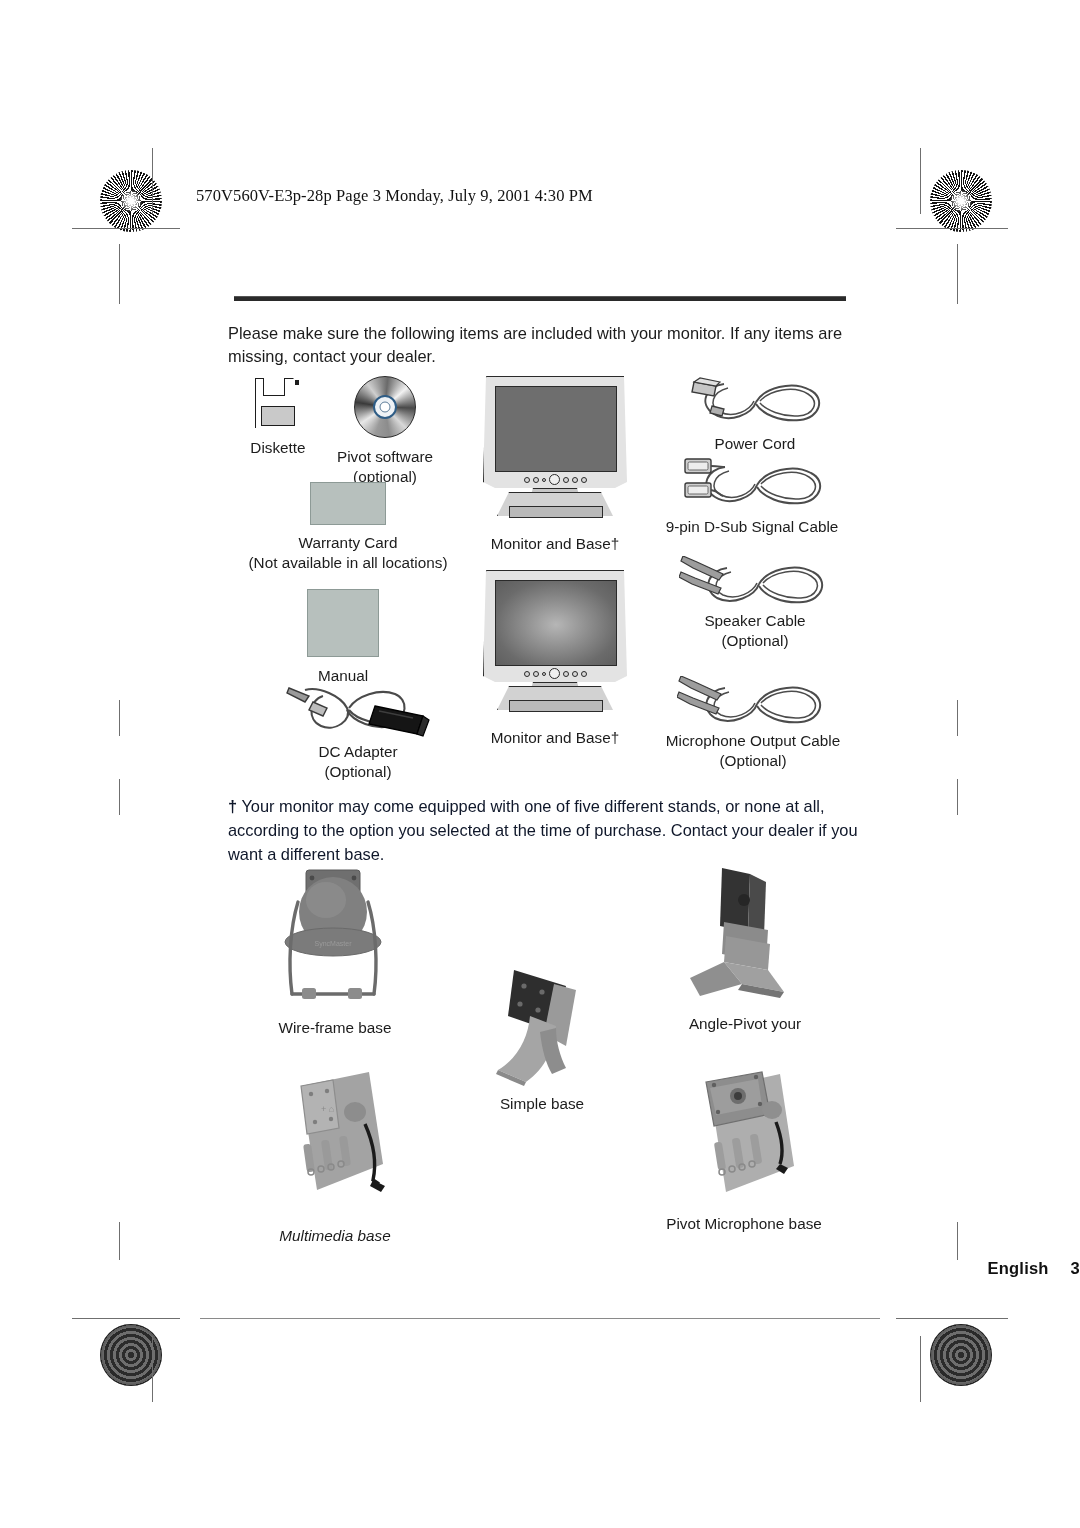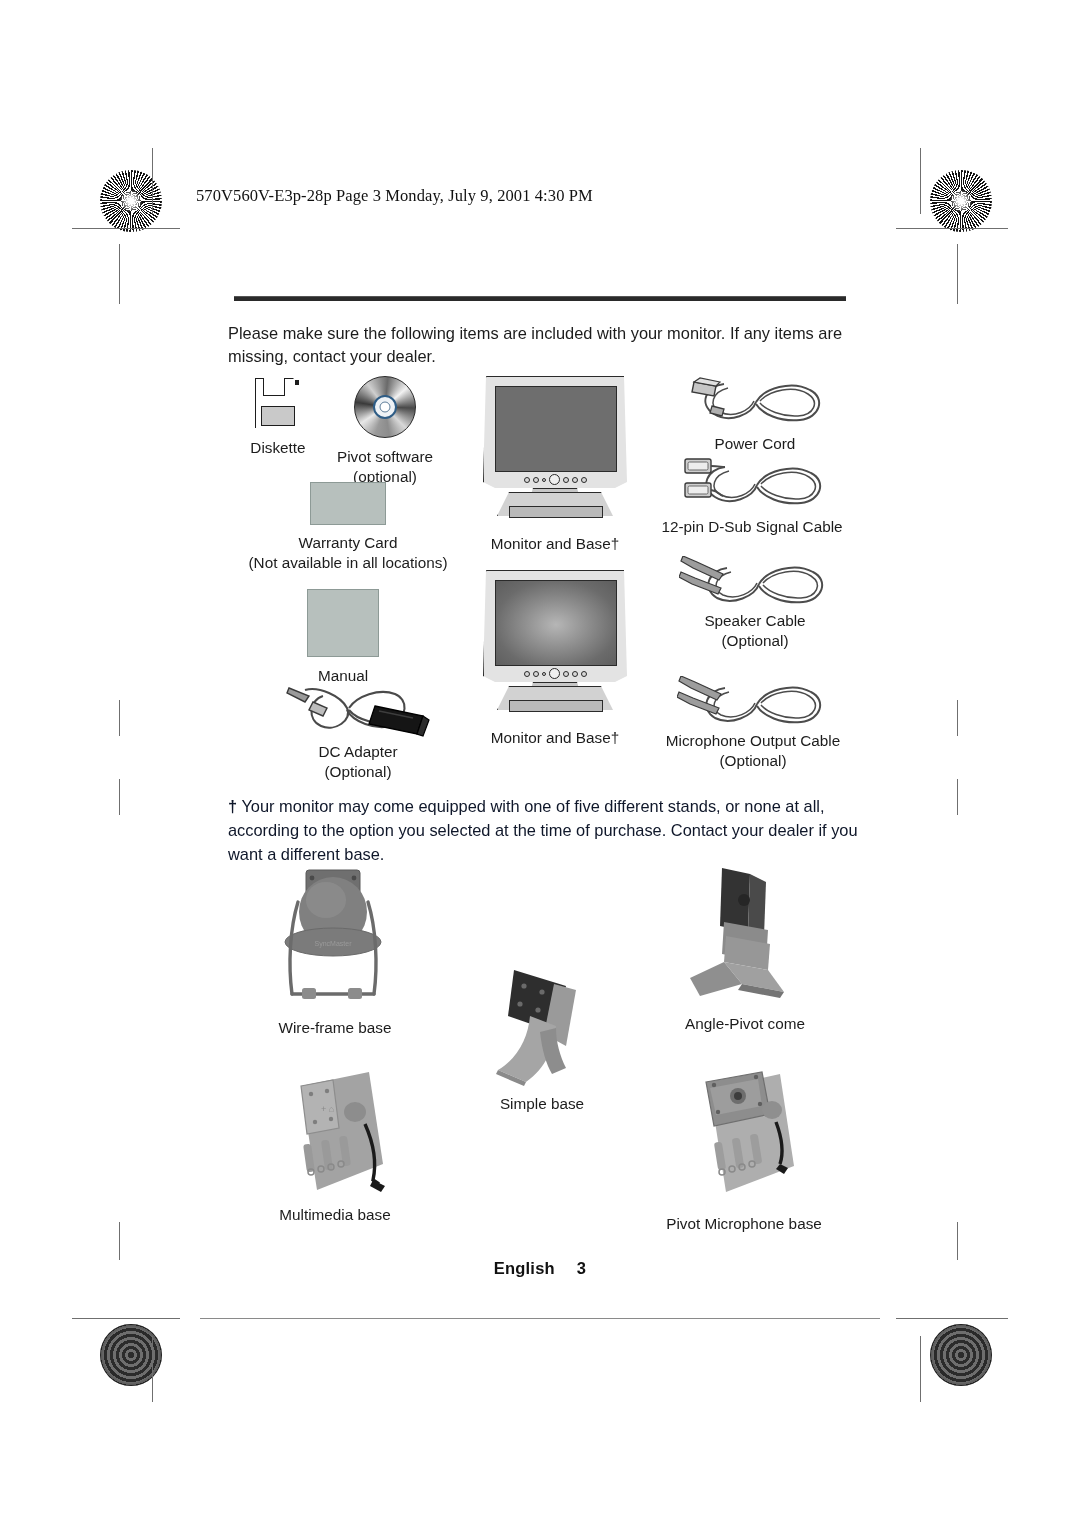--- a/index.html
+++ b/index.html
@@ -104,21 +104,21 @@
   .monitor .tray{position:absolute;left:34px;top:130px;width:92px;height:10px;background:#b9b9b9;border:1.4px solid #2a2a2a;}
 
   
   .cable{position:relative;}
   .cable svg{display:block;}
 
   
   .photo{position:relative;margin:0 auto;}
 
   .footer{
-    position:absolute;left:0;top:1259px;width:1080px;text-align:center;
+    position:absolute;left:0;top:1259px;width:1080px;text-align:right;
     font-size:16.5px;font-weight:bold;letter-spacing:.2px;color:#111;
   }
   .footer .num{display:inline-block;margin-left:22px;}
 </style>
 </head>
 <body>
 
 <div class="page">
 
   <div class="regmark burst" style="left:100px;top:170px;"></div>
@@ -280,21 +280,21 @@
           <path d="M86 29 C 96 18, 120 13, 134 22 C 146 30, 140 43, 124 44 C 108 45, 92 38, 86 31" stroke-width="1.5"></path>
         </g>
         <rect x="10" y="4" width="26" height="14" rx="2" fill="#cfcfcf" stroke="#3a3a3a" stroke-width="1.4"></rect>
         <rect x="13" y="7" width="20" height="8" rx="1.5" fill="#ededed" stroke="#6a6a6a" stroke-width="1"></rect>
         <rect x="10" y="28" width="26" height="14" rx="2" fill="#cfcfcf" stroke="#3a3a3a" stroke-width="1.4"></rect>
         <rect x="13" y="31" width="20" height="8" rx="1.5" fill="#ededed" stroke="#6a6a6a" stroke-width="1"></rect>
         <path d="M36 11 C 44 11, 46 12, 50 12" stroke="#4c4c4c" stroke-width="2" fill="none"></path>
         <path d="M36 35 C 44 36, 44 40, 48 41" stroke="#4c4c4c" stroke-width="2" fill="none"></path>
       </svg>
     </div>
-    <div class="caption" style="margin-top:6px;">12-pin D-Sub Signal Cable</div>
+    <div class="caption" style="margin-top:6px;">9-pin D-Sub Signal Cable</div>
   </div>
 
   <div class="item" style="left:660px;top:556px;width:190px;">
     <div class="art cable" style="width:152px;height:50px;">
       <svg width="152" height="50" viewBox="0 0 152 50">
         <g fill="none" stroke="#4c4c4c" stroke-width="2">
           <path d="M48 12 C 30 14, 22 32, 38 42 C 54 50, 76 40, 80 28"></path>
           <path d="M80 28 C 88 14, 116 6, 134 16 C 150 24, 144 44, 124 46 C 104 48, 86 40, 80 30"></path>
           <path d="M52 16 C 36 20, 32 33, 44 39 C 58 45, 74 36, 78 27" stroke-width="1.5"></path>
           <path d="M84 27 C 94 16, 118 11, 132 20 C 144 28, 138 41, 122 42 C 106 43, 90 36, 84 29" stroke-width="1.5"></path>
@@ -375,21 +375,21 @@
         <path d="M38 2 L 66 8 L 64 66 L 36 60 Z" fill="#333"></path>
         <path d="M66 8 L 82 16 L 80 70 L 64 66 Z" fill="#4a4a4a"></path>
         <circle cx="60" cy="34" r="6" fill="#262626"></circle>
         <path d="M40 56 L 84 64 L 82 96 L 38 88 Z" fill="#8b8b8b"></path>
         <path d="M42 70 L 86 78 L 84 104 L 40 96 Z" fill="#979797"></path>
         <path d="M40 96 L 84 104 L 100 126 L 58 118 Z" fill="#a0a0a0"></path>
         <path d="M40 96 L 58 118 L 16 130 L 6 112 Z" fill="#8f8f8f"></path>
         <path d="M58 118 L 100 126 L 96 132 L 54 124 Z" fill="#757575"></path>
       </svg>
     </div>
-    <div class="caption" style="margin-top:8px;">Angle-Pivot come</div>
+    <div class="caption" style="margin-top:8px;">Angle-Pivot your</div>
   </div>
 
   <div class="item" style="left:245px;top:1068px;width:180px;">
     <div class="photo" style="width:124px;height:136px;">
       <svg width="124" height="136" viewBox="0 0 124 136">
         <path d="M28 18 L 96 4 L 110 96 L 44 122 Z" fill="#a3a3a3"></path>
         <path d="M28 18 L 60 12 L 66 60 L 34 66 Z" fill="#b3b3b3" stroke="#8d8d8d" stroke-width="1.2"></path>
         <g fill="#7e7e7e">
             <circle cx="38" cy="26" r="2.2"></circle>
             <circle cx="54" cy="23" r="2.2"></circle>
@@ -406,21 +406,21 @@
         <g fill="none" stroke="#8a8a8a" stroke-width="1.5">
             <circle cx="38" cy="104" r="3"></circle>
             <circle cx="48" cy="101" r="3"></circle>
             <circle cx="58" cy="99" r="3"></circle>
             <circle cx="68" cy="96" r="3"></circle>
           </g>
         <path d="M92 56 C 100 74, 104 94, 100 112 L 106 116" fill="none" stroke="#1a1a1a" stroke-width="3.4"></path>
         <path d="M100 112 L 112 118 L 108 124 L 97 118 Z" fill="#1a1a1a"></path>
       </svg>
     </div>
-    <div class="caption" style="margin-top:1px;">Multimedia base</div>
+    <div class="caption" style="margin-top:22px;font-style:italic;">Multimedia base</div>
   </div>
 
   <div class="item" style="left:645px;top:1068px;width:198px;">
     <div class="photo" style="width:128px;height:136px;">
       <svg width="128" height="136" viewBox="0 0 128 136">
         <path d="M30 22 L 100 6 L 114 98 L 46 124 Z" fill="#aeaeae"></path>
         <path d="M26 14 L 82 4 L 90 46 L 34 58 Z" fill="#8d8d8d" stroke="#6f6f6f" stroke-width="1.2"></path>
         <path d="M30 20 L 78 11 L 82 38 L 36 47 Z" fill="#9d9d9d"></path>
         <circle cx="58" cy="28" r="8" fill="#6e6e6e"></circle>
         <circle cx="58" cy="28" r="4" fill="#3d3d3d"></circle>

